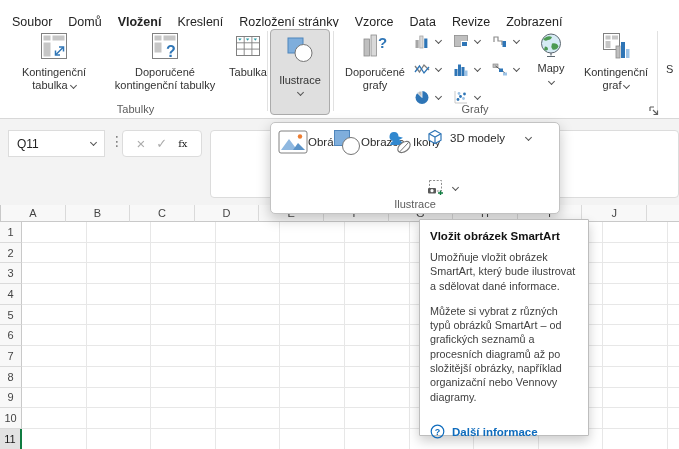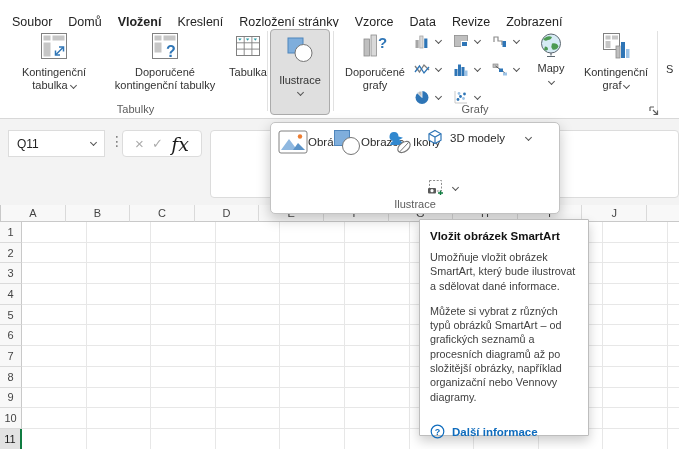--- a/index.html
+++ b/index.html
@@ -36,21 +36,21 @@
   
   .fstrip{position:absolute;left:0;top:119px;width:679px;height:86px;background:#F3F3F3}
   .namebox{position:absolute;left:8px;top:11px;width:97px;height:27px;background:#fff;border:1px solid #DCDCDC;
     border-radius:0;display:flex;align-items:center;padding:2px 8px;font-size:12px;color:#222}
   .namebox .chev{margin-left:auto}
   .dots{position:absolute;left:110px;top:14px;font-size:14px;color:#7a7a7a;letter-spacing:0}
   .fxbox{position:absolute;left:122px;top:11px;width:80px;height:27px;background:#fff;border:1px solid #DCDCDC;
     border-radius:4px;display:flex;align-items:center;justify-content:space-around;padding:0 8px}
   .fxbox .x{color:#ABABAB;font-size:15px}
   .fxbox .ck{color:#ABABAB;font-size:13px}
-  .fxbox .fx{font-family:"DejaVu Serif",serif;font-style:italic;font-size:19px;color:#1a1a1a}
+  .fxbox .fx{font-family:"DejaVu Serif",serif;font-size:10px;color:#1a1a1a}
   .finput{position:absolute;left:210px;top:11px;width:469px;height:68px;background:#fff;
     border:1px solid #DCDCDC;border-radius:4px}
   
   .grid{position:absolute;left:0;top:205px;width:679px;height:244px;background:#fff}
   .ghead{display:flex;height:17px}
   .corner{width:22px;height:17px;background:var(--hdrbg);border-right:1px solid var(--hdrline);
     border-bottom:1px solid var(--hdrline);position:relative}
   .colheads{display:flex;flex:1}
   .col-h{width:64.6px;height:17px;background:var(--hdrbg);border-right:1px solid #DADADA;
     border-bottom:1px solid var(--hdrline);font-size:11px;color:#444;display:flex;align-items:center;justify-content:center}

